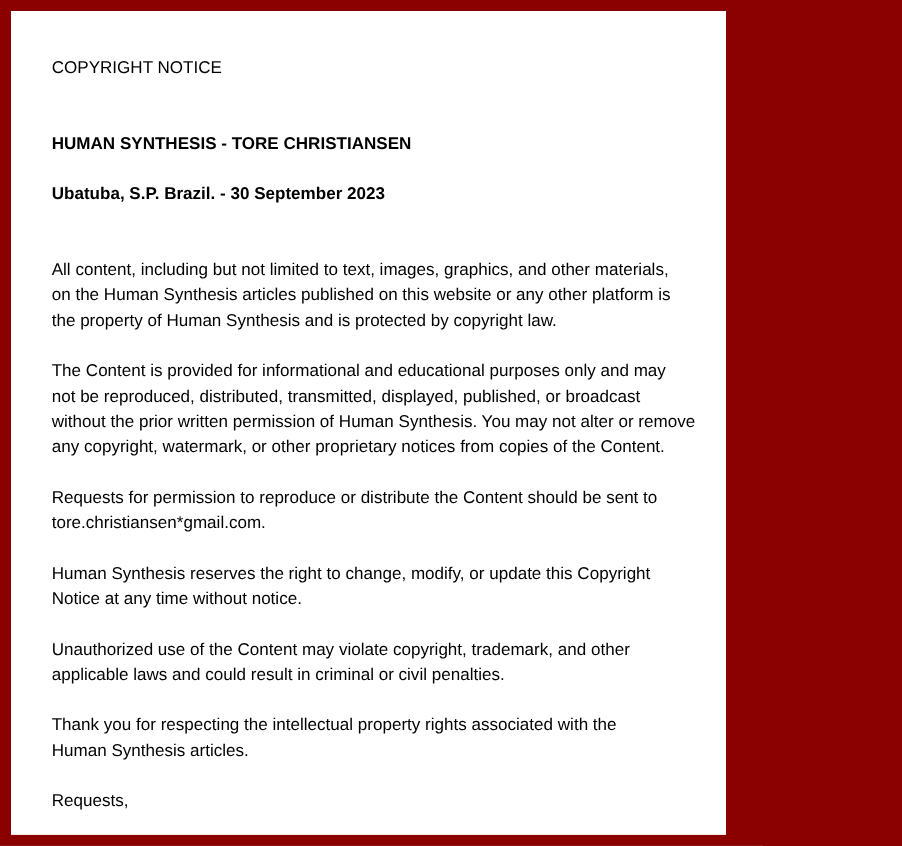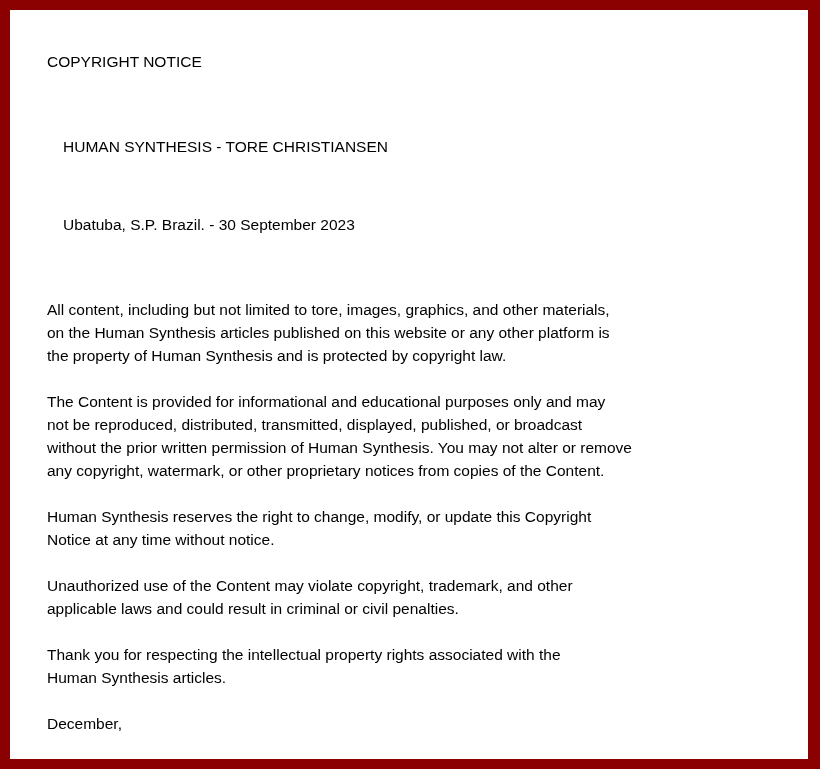--- a/index.html
+++ b/index.html
@@ -12,69 +12,72 @@
     width: 820px;
     height: 769px;
     background: #8b0000; 
     box-sizing: border-box;
     overflow: hidden;
   }
   .page {
     position: absolute;
     left: 10px;
     top: 10px;
-    width: 798px;   
+    width: 650px;   
     height: 749px;  
     background: #ffffff;
     box-sizing: border-box;
     padding: 40px 25px 0 37px;
     overflow: hidden;
     font-family: "Liberation Sans", "DejaVu Sans", sans-serif;
     font-size: 15.5px;
     line-height: 23px;
     color: #000000;
     cursor: text;
   }
   .block {
     margin: 0 0 23px 0;
     white-space: pre-line; 
   }
   .line {
-    margin: 16px;
+    margin: 0;
     white-space: pre;
+    font-weight: bold;
   }
 </style>
 </head>
 <body>
 
 <div class="frame">
   <div class="page">
 
     <p class="block">COPYRIGHT NOTICE</p>
 
     <div class="block">
       <p class="line">HUMAN SYNTHESIS - TORE CHRISTIANSEN</p>
       <p class="line">Ubatuba, S.P. Brazil. - 30 September 2023</p>
     </div>
 
-    <p class="block">All content, including but not limited to tore, images, graphics, and other materials,
+    <p class="block">All content, including but not limited to text, images, graphics, and other materials,
 on the Human Synthesis articles published on this website or any other platform is
 the property of Human Synthesis and is protected by copyright law.</p>
 
     <p class="block">The Content is provided for informational and educational purposes only and may
 not be reproduced, distributed, transmitted, displayed, published, or broadcast
 without the prior written permission of Human Synthesis. You may not alter or remove
 any copyright, watermark, or other proprietary notices from copies of the Content.</p>
 
+    <p class="block">Requests for permission to reproduce or distribute the Content should be sent to
+tore.christiansen*gmail.com.</p>
 
     <p class="block">Human Synthesis reserves the right to change, modify, or update this Copyright
 Notice at any time without notice.</p>
 
     <p class="block">Unauthorized use of the Content may violate copyright, trademark, and other
 applicable laws and could result in criminal or civil penalties.</p>
 
     <p class="block">Thank you for respecting the intellectual property rights associated with the
 Human Synthesis articles.</p>
 
-    <p class="block">December,</p>
+    <p class="block">Requests,</p>
 
   </div>
 </div>
 
 </body></html>

